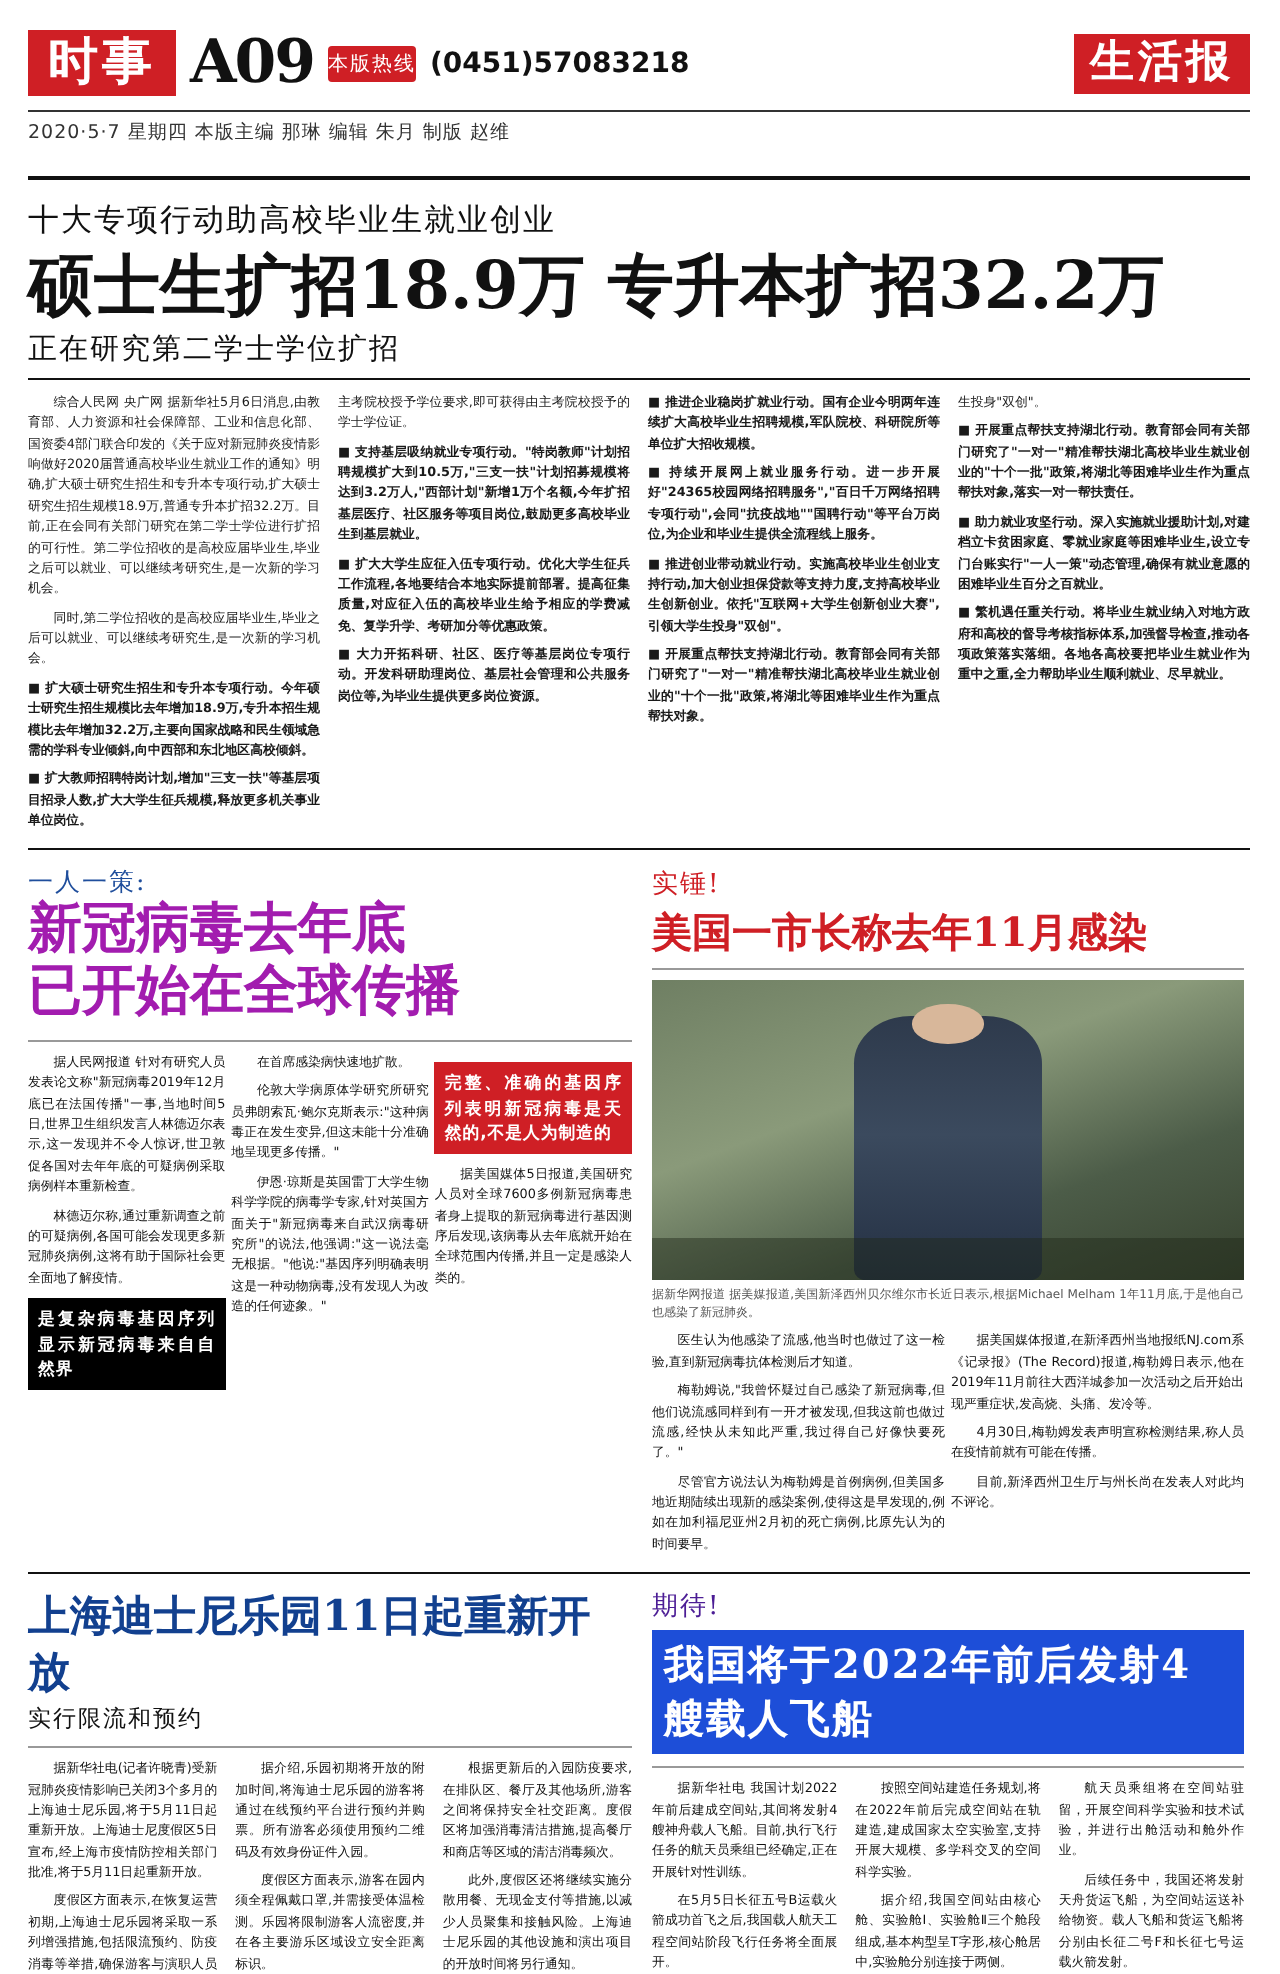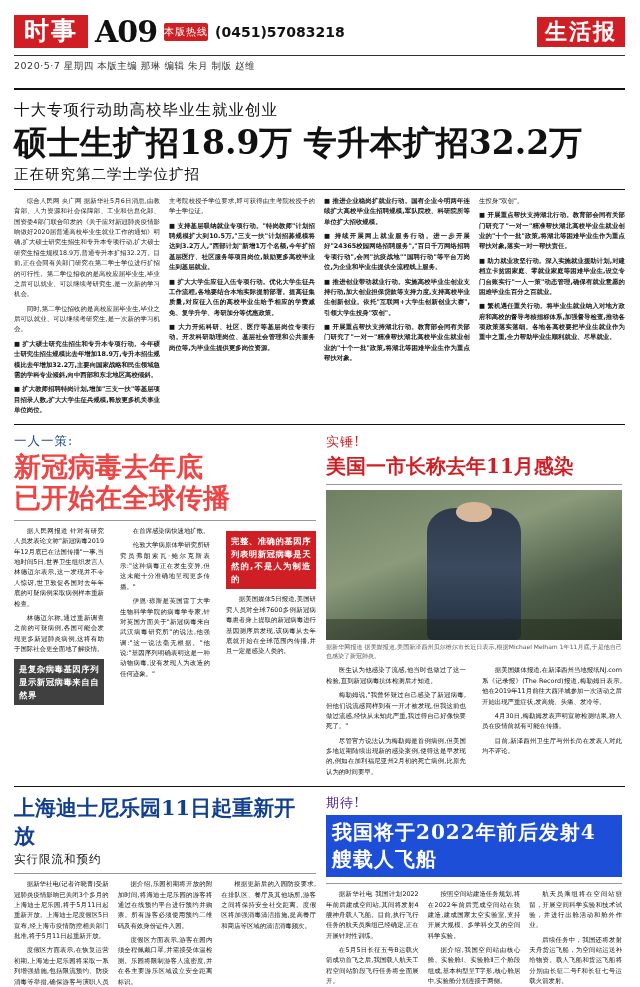--- a/index.html
+++ b/index.html
@@ -34,36 +34,36 @@
   .cols4 .col p.n{text-indent:0;}
 
   .sec-rule{border-bottom:1px solid #111;margin-top:5px;}
 
   
   .midband{display:flex;gap:10px;padding-top:8px;}
   .mid-left{width:302px;}
   .mid-right{width:296px;}
   .blue-head{font-size:12.5px;color:#1f4e9c;font-family:"DejaVu Serif","Liberation Serif",serif;letter-spacing:1px;}
   .big-head{font-size:27px;font-weight:bold;line-height:1.14;font-family:"DejaVu Serif","Liberation Serif",serif;letter-spacing:0px;margin-top:2px;}
-  .big-head.blue{color:#ef4444;}
+  .big-head.blue{color:#a21caf;font-family:Liberation Mono, monospace;}
   .red-ex{font-size:13px;color:#cf1f25;font-family:"DejaVu Serif","Liberation Serif",serif;letter-spacing:1px;}
   .red-head{font-size:20px;font-weight:bold;color:#cf1f25;line-height:1.2;font-family:"DejaVu Serif","Liberation Serif",serif;margin-top:3px;}
   .thin-rule{border-bottom:1px solid #999;margin:6px 0 5px;}
 
   .photo{width:100%;height:150px;background:linear-gradient(160deg,#6f7f63 0%,#8a9a7a 38%,#4c5c48 70%,#37422f 100%);position:relative;overflow:hidden;}
   .photo .fig{position:absolute;left:34%;top:12%;width:32%;height:88%;background:linear-gradient(180deg,#2e3a4c 0%,#3b4a5e 45%,#243043 100%);border-radius:30% 30% 6% 6%/18% 18% 4% 4%;}
   .photo .head{position:absolute;left:44%;top:8%;width:12%;height:13%;background:#d8b79a;border-radius:50%;}
   .photo .bar{position:absolute;left:0;bottom:0;width:100%;height:14%;background:rgba(30,40,25,.45);}
 
-  .cols2{display:flex;gap:16px;}
+  .cols2{display:flex;gap:3px;}
   .cols2 .c{flex:1;font-size:6.4px;line-height:1.62;text-align:justify;}
   .cols2 .c p{margin:0 0 4px 0;text-indent:2em;}
 
   .redbox{background:#cf1f25;color:#fff;font-size:8.4px;font-weight:bold;padding:4px 5px;line-height:1.5;margin:5px 0;letter-spacing:.5px;}
-  .bluebox{background:#404040;color:#fff;font-size:8.4px;font-weight:bold;padding:4px 5px;line-height:1.5;margin:5px 0;letter-spacing:.5px;}
+  .bluebox{background:#000000;color:#fff;font-size:8.4px;font-weight:bold;padding:4px 5px;line-height:1.5;margin:5px 0;letter-spacing:.5px;}
   .capt{font-size:6px;color:#555;padding:3px 0 4px;text-align:justify;}
 
   
   .bottom{padding-top:7px;display:flex;gap:10px;}
   .b-left{width:302px;}
   .b-right{width:296px;}
   .bl-title{font-size:21px;font-weight:bold;font-family:"DejaVu Serif","Liberation Serif",serif;color:#12408f;letter-spacing:0px;}
   .bl-sub{font-size:11.5px;font-family:"DejaVu Serif","Liberation Serif",serif;color:#111;margin-top:2px;letter-spacing:1px;}
   .wait{font-size:13px;color:#4c1d95;font-family:"DejaVu Serif","Liberation Serif",serif;letter-spacing:1px;}
   .greenbar{background:#1d4ed8;color:#fff;font-size:20px;font-weight:bold;padding:4px 6px;font-family:"DejaVu Serif","Liberation Serif",serif;letter-spacing:1px;margin-top:3px;}
@@ -188,20 +188,21 @@
         <div class="c">
           <p>据新华社电(记者许晓青)受新冠肺炎疫情影响已关闭3个多月的上海迪士尼乐园,将于5月11日起重新开放。上海迪士尼度假区5日宣布,经上海市疫情防控相关部门批准,将于5月11日起重新开放。</p>
           <p>度假区方面表示,在恢复运营初期,上海迪士尼乐园将采取一系列增强措施,包括限流预约、防疫消毒等举措,确保游客与演职人员的健康与安全。</p>
         </div>
         <div class="c">
           <p>据介绍,乐园初期将开放的附加时间,将海迪士尼乐园的游客将通过在线预约平台进行预约并购票。所有游客必须使用预约二维码及有效身份证件入园。</p>
           <p>度假区方面表示,游客在园内须全程佩戴口罩,并需接受体温检测。乐园将限制游客人流密度,并在各主要游乐区域设立安全距离标识。</p>
         </div>
         <div class="c">
           <p>根据更新后的入园防疫要求,在排队区、餐厅及其他场所,游客之间将保持安全社交距离。度假区将加强消毒清洁措施,提高餐厅和商店等区域的清洁消毒频次。</p>
+          <p>此外,度假区还将继续实施分散用餐、无现金支付等措施,以减少人员聚集和接触风险。上海迪士尼乐园的其他设施和演出项目的开放时间将另行通知。</p>
         </div>
       </div>
     </div>
 
     <div class="b-right">
       <div class="wait">期待!</div>
       <div class="greenbar">我国将于2022年前后发射4艘载人飞船</div>
       <div class="thin-rule"></div>
       <div class="cols3">
         <div class="c">

